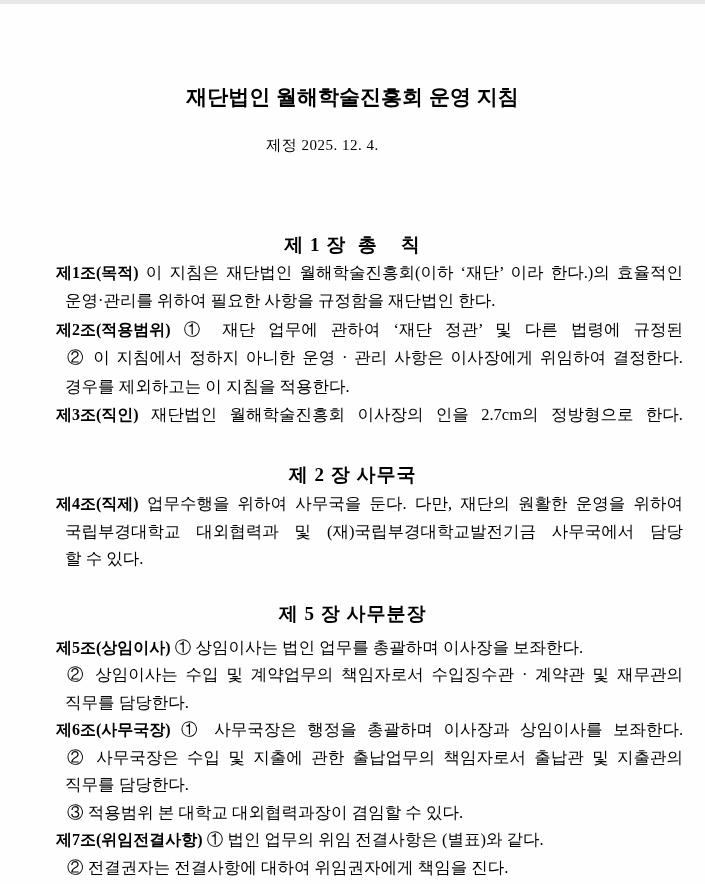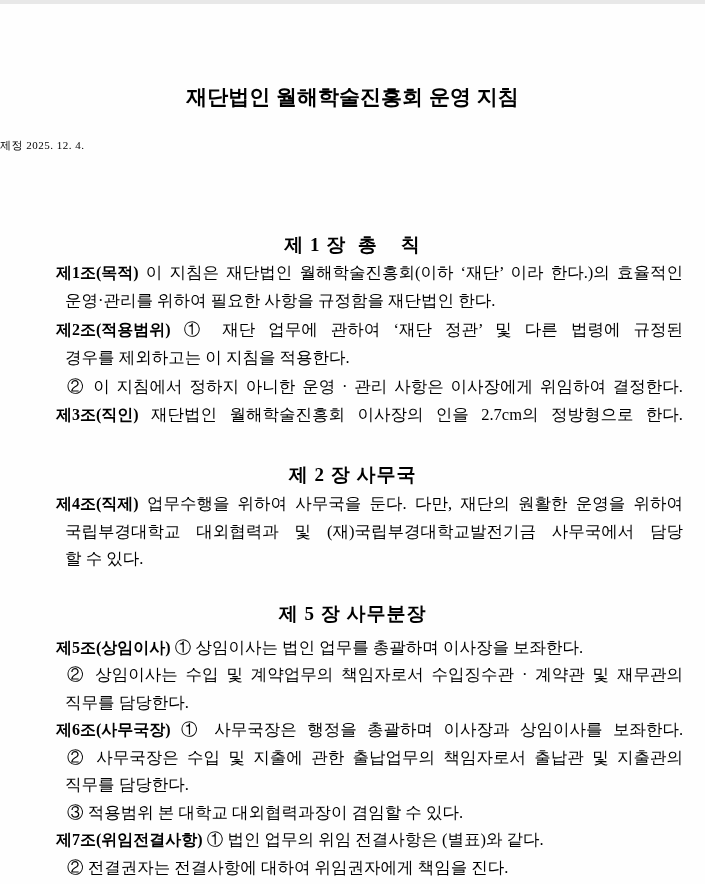--- a/index.html
+++ b/index.html
@@ -24,22 +24,22 @@
     font-size: 21px;
     font-weight: bold;
     text-align: center;
     letter-spacing: 0px;
     font-family: "Liberation Sans", "DejaVu Sans", sans-serif;
   }
   .enacted {
     margin-top: 26px;
     margin-right: 60px;
     line-height: 19px;
-    font-size: 11px;
-    text-align: left;
+    font-size: 15px;
+    text-align: center;
     letter-spacing: 0.5px;
   }
   .chapter-heading {
     margin: 0;
     line-height: 24px;
     font-size: 19px;
     font-weight: bold;
     text-align: center;
     white-space: pre;
     letter-spacing: 1px;
@@ -82,22 +82,22 @@
 <div id="page">
   <h1 class="doc-title">재단법인 월해학술진흥회 운영 지침</h1>
   <div class="enacted">제정 2025. 12. 4.</div>
   <div id="sections">
       <section class="section section-0">
         <div class="chapter-heading">제 1 장  총    칙</div>
         <div class="lines">
           <div class="line indent-article justify"><span class="article-label">제1조(목적)</span><span> 이 지침은 재단법인 월해학술진흥회(이하 ‘재단’ 이라 한다.)의 효율적인</span></div>
           <div class="line indent-cont"><span>운영·관리를 위하여 필요한 사항을 규정함을 재단법인 한다.</span></div>
           <div class="line indent-article justify"><span class="article-label">제2조(적용범위)</span><span> ① 재단 업무에 관하여 ‘재단 정관’ 및 다른 법령에 규정된</span></div>
+          <div class="line indent-item justify"><span>② 이 지침에서 정하지 아니한 운영 · 관리 사항은 이사장에게 위임하여 결정한다.</span></div>
           <div class="line indent-cont"><span>경우를 제외하고는 이 지침을 적용한다.</span></div>
-          <div class="line indent-item justify"><span>② 이 지침에서 정하지 아니한 운영 · 관리 사항은 이사장에게 위임하여 결정한다.</span></div>
           <div class="line indent-article justify"><span class="article-label">제3조(직인)</span><span> 재단법인 월해학술진흥회 이사장의 인을 2.7cm의 정방형으로 한다.</span></div>
         </div>
       </section>
       <section class="section section-1">
         <div class="chapter-heading">제 2 장 사무국</div>
         <div class="lines">
           <div class="line indent-article justify"><span class="article-label">제4조(직제)</span><span> 업무수행을 위하여 사무국을 둔다. 다만, 재단의 원활한 운영을 위하여</span></div>
           <div class="line indent-cont justify"><span>국립부경대학교 대외협력과 및 (재)국립부경대학교발전기금 사무국에서 담당</span></div>
           <div class="line indent-cont"><span>할 수 있다.</span></div>
         </div>

